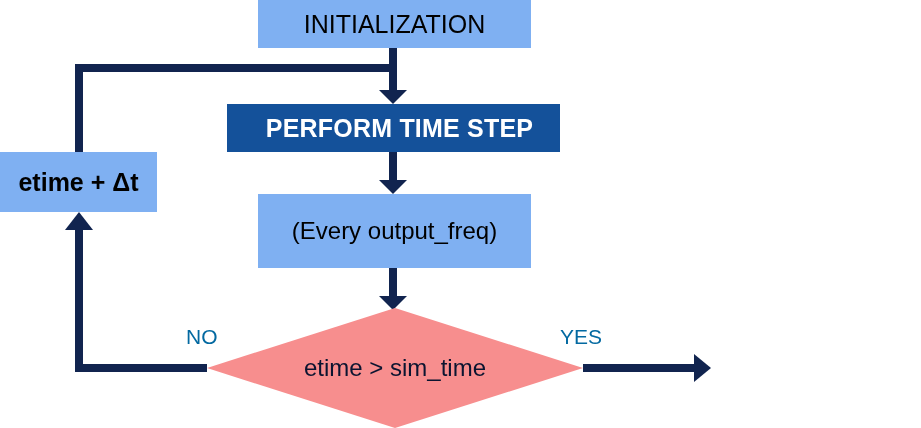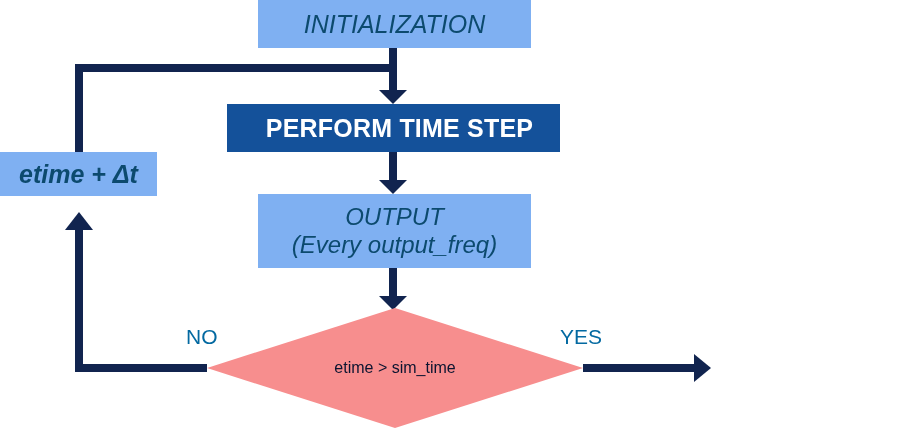--- a/index.html
+++ b/index.html
@@ -19,22 +19,21 @@
     position: absolute;
     box-sizing: border-box;
     display: flex;
     align-items: center;
     justify-content: center;
     text-align: center;
     line-height: 1.15;
   }
   .box-light {
     background: #7fb0f2;
-    color: #0c4a6e;
-    font-style: italic;
+    color: #000000;
   }
   .box-dark {
     background: #14519a;
     color: #ffffff;
     font-weight: bold;
   }
   .lbl {
     position: absolute;
     color: #0369a1;
     font-size: 21px;
@@ -99,29 +98,28 @@
 
   <div class="node box-light" style="left:258px; top:0px; width:273px; height:48px; font-size:25px;">
     <span class="node-text">INITIALIZATION</span>
   </div>
 
   <div class="node box-dark" style="left:227px; top:104px; width:333px; height:48px; font-size:25px; letter-spacing:0.2px;padding-left:12px;">
     <span class="node-text">PERFORM TIME STEP</span>
   </div>
 
   <div class="node box-light" style="left:258px; top:194px; width:273px; height:74px; font-size:24px; flex-direction:column;">
-    <span class="node-text">OUTPUT</span>
     <span class="node-text">(Every output_freq)</span>
   </div>
 
-  <div class="node" style="left:255px; top:345px; width:280px; height:46px; font-size:16px; color:#0b1430;">
+  <div class="node" style="left:255px; top:345px; width:280px; height:46px; font-size:24px; color:#0b1430;">
     <span class="node-text">etime &gt; sim_time</span>
   </div>
 
-  <div class="node box-light" style="left:0px; top:152px; width:157px; height:44px; font-size:25px; font-weight:bold;">
+  <div class="node box-light" style="left:0px; top:152px; width:157px; height:60px; font-size:25px; font-weight:bold;">
     <span class="node-text">etime + Δt</span>
   </div>
 
 
   <div class="lbl" style="left:186px; top:325px;">
     <span>NO</span>
   </div>
 
   <div class="lbl" style="left:560px; top:325px;">
     <span>YES</span>

